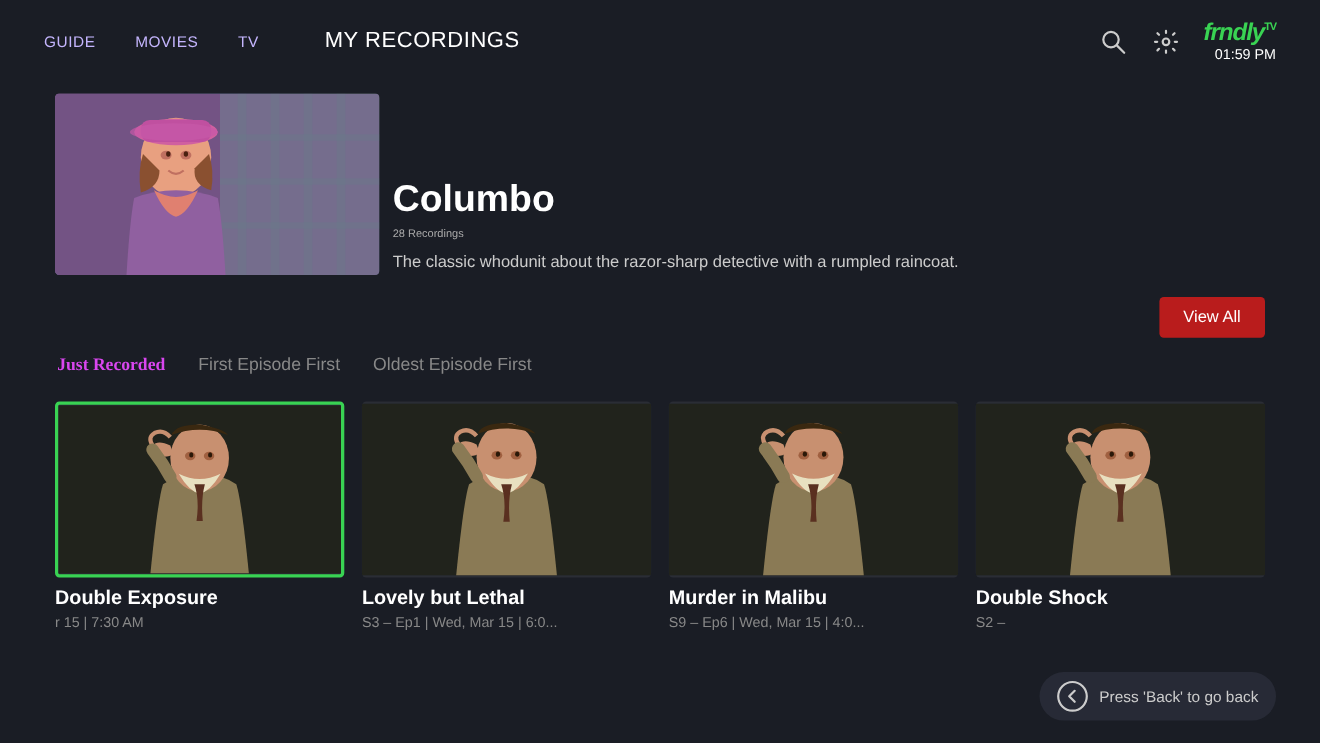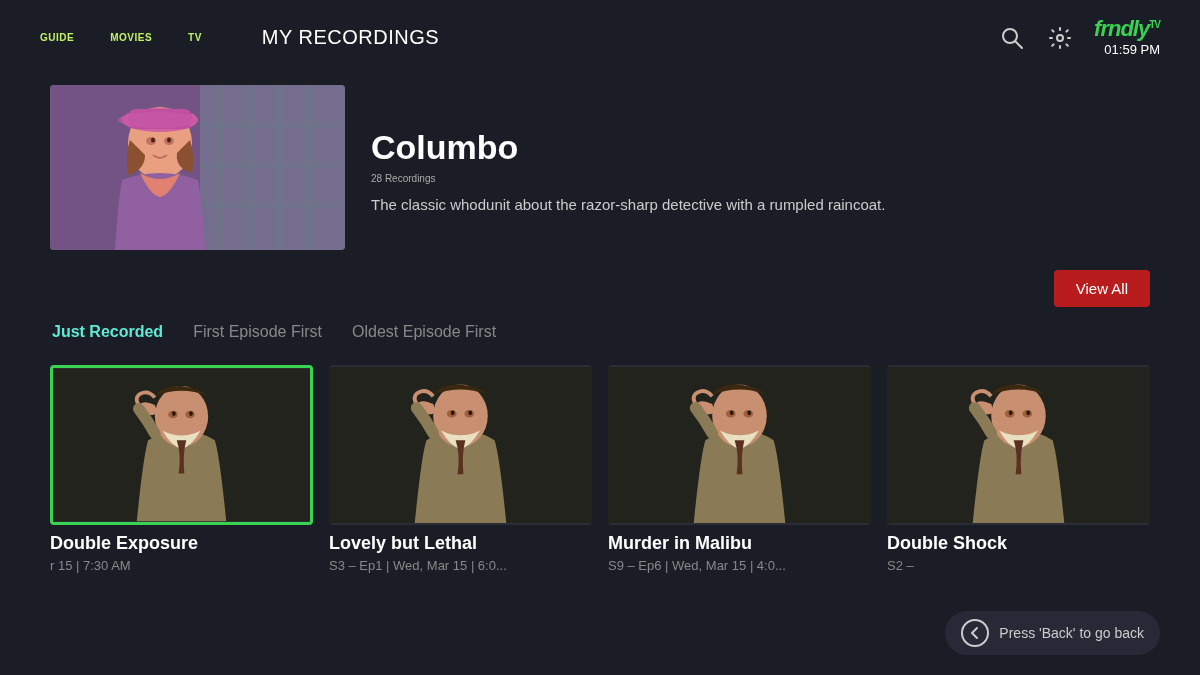--- a/index.html
+++ b/index.html
@@ -22,23 +22,23 @@
       position: relative;
     }
 
     .nav-links {
       display: flex;
       gap: 36px;
       align-items: center;
     }
 
     .nav-link {
-      color: #bef264;
-      font-size: 10px;
-      font-weight: 700;
+      color: #c4b5fd;
+      font-size: 14px;
+      font-weight: 400;
       letter-spacing: 0.5px;
       text-transform: uppercase;
       cursor: pointer;
     }
 
     .nav-title {
       color: #ffffff;
       font-size: 20px;
       font-weight: 400;
       letter-spacing: 0.5px;
@@ -93,22 +93,22 @@
     }
 
     
     .content {
       padding: 10px 50px 0 50px;
     }
 
     
     .featured {
       display: flex;
-      gap: 26px;
-      align-items: center;
+      gap: 12px;
+      align-items: flex-end;
       margin-bottom: 20px;
     }
 
     .featured-thumbnail {
       width: 295px;
       height: 165px;
       border-radius: 4px;
       overflow: hidden;
       flex-shrink: 0;
       background: #2a2d35;
@@ -180,22 +180,23 @@
     }
 
     .sort-tab {
       font-size: 16px;
       color: #888888;
       cursor: pointer;
       padding-bottom: 4px;
     }
 
     .sort-tab.active {
-      color: #5eead4;
+      color: #d946ef;
       font-weight: 600;
+      font-family: Liberation Serif, serif;
     }
 
     
     .episode-grid {
       display: flex;
       gap: 16px;
     }
 
     .episode-card {
       flex: 1;

